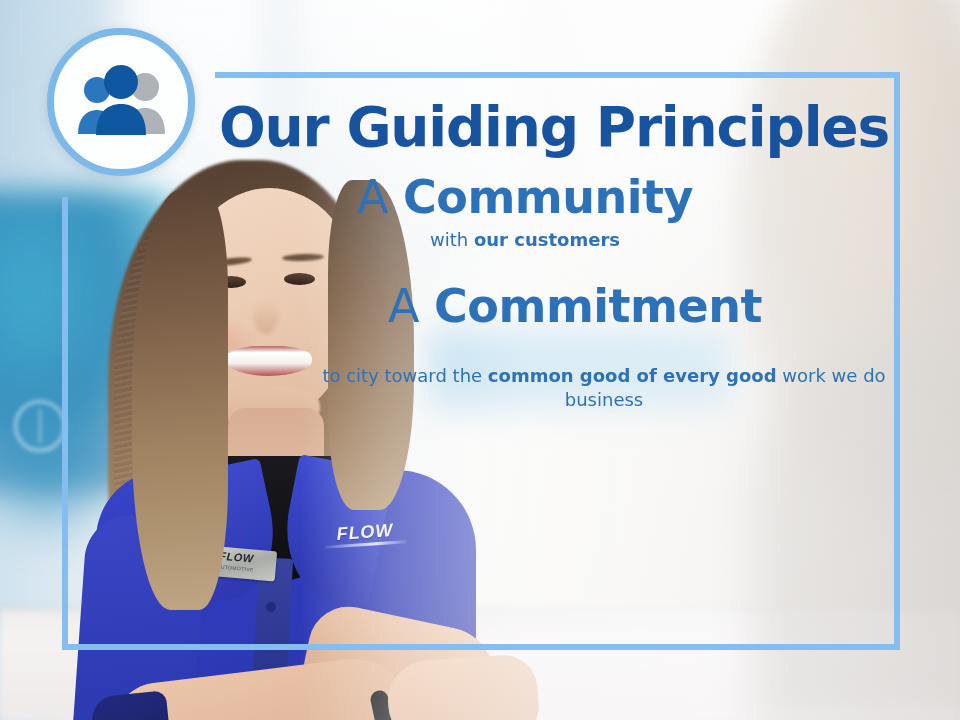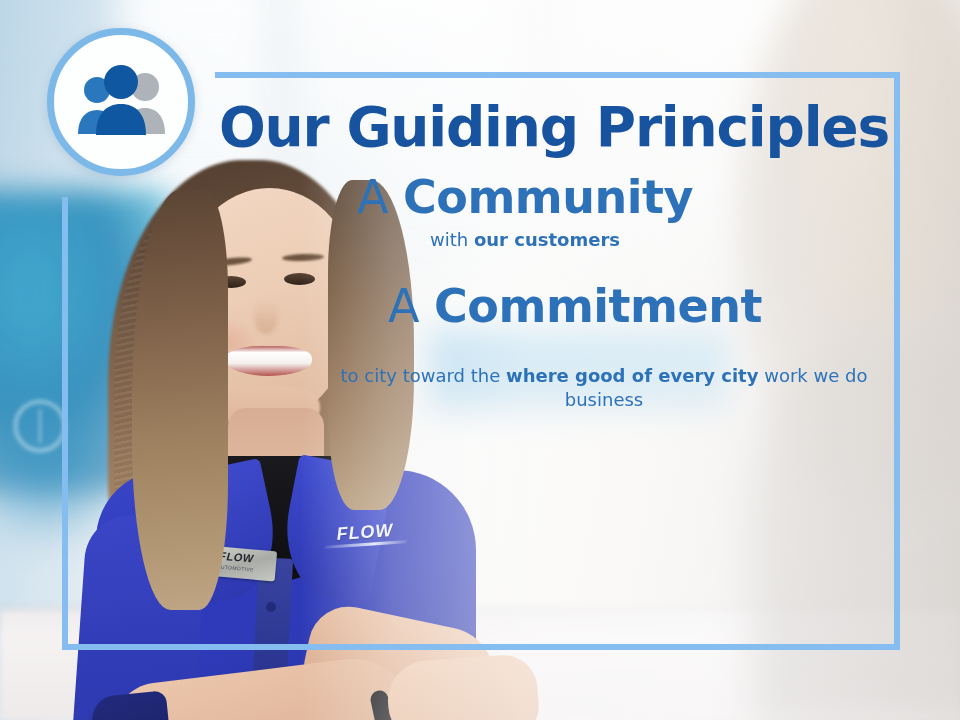--- a/index.html
+++ b/index.html
@@ -593,18 +593,18 @@
     </div>
 
     <div class="principle principle-2">
       <div class="p-title">
         <span class="art">A </span><span class="key">Commitment</span>
       </div>
     </div>
 
     <div class="principle principle-3">
       <div class="p-sub">
-        <span>to city toward the </span><b>where good of every city</b><span> work we do business</span>
+        <span>to city toward the </span><b>common good of every good</b><span> work we do business</span>
       </div>
     </div>
 
   </div>
 </div>
 
 </body></html>

